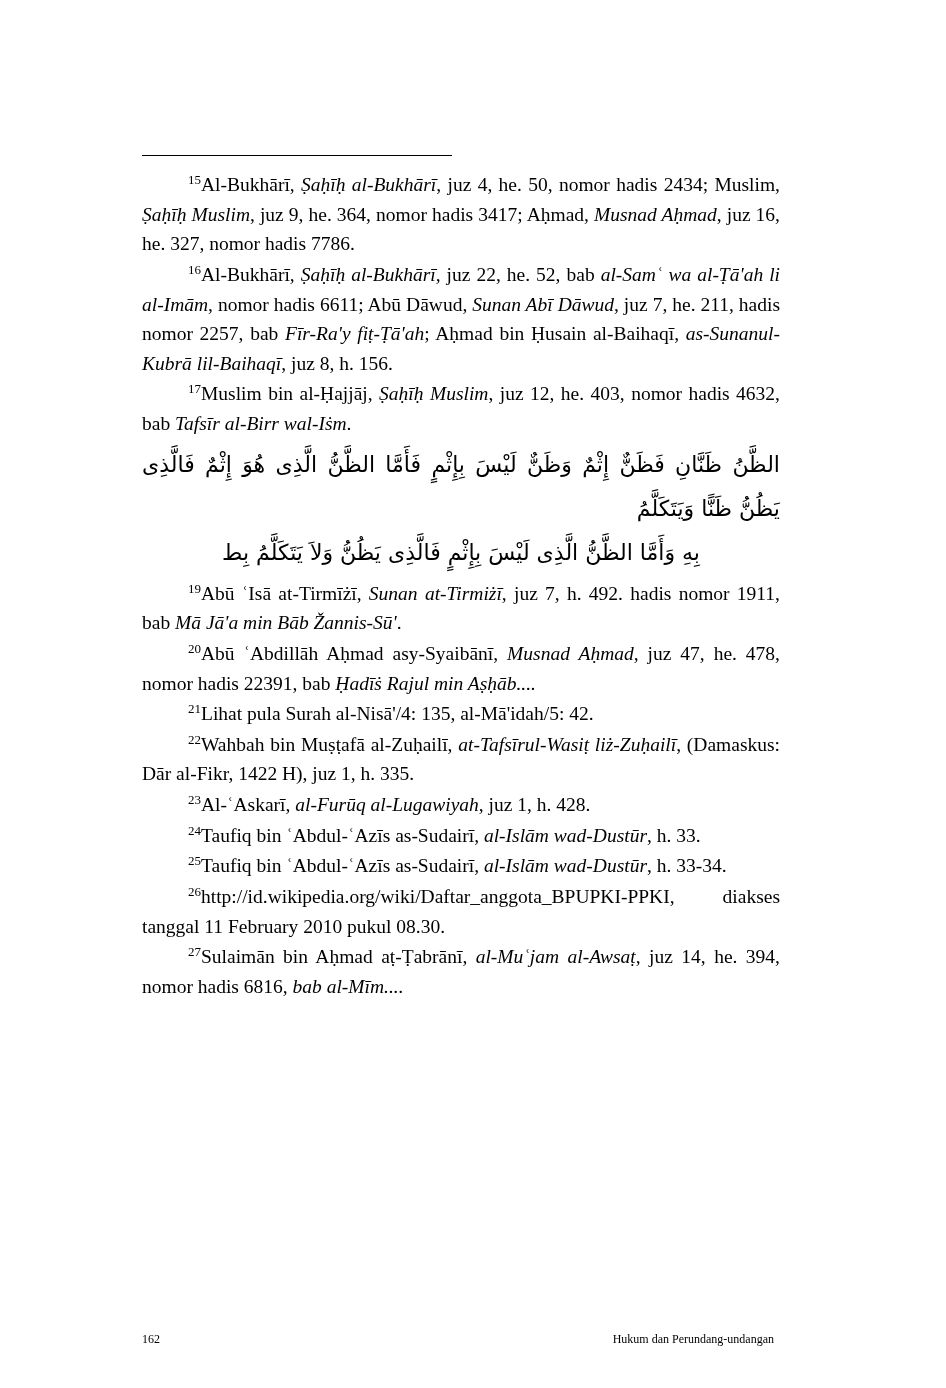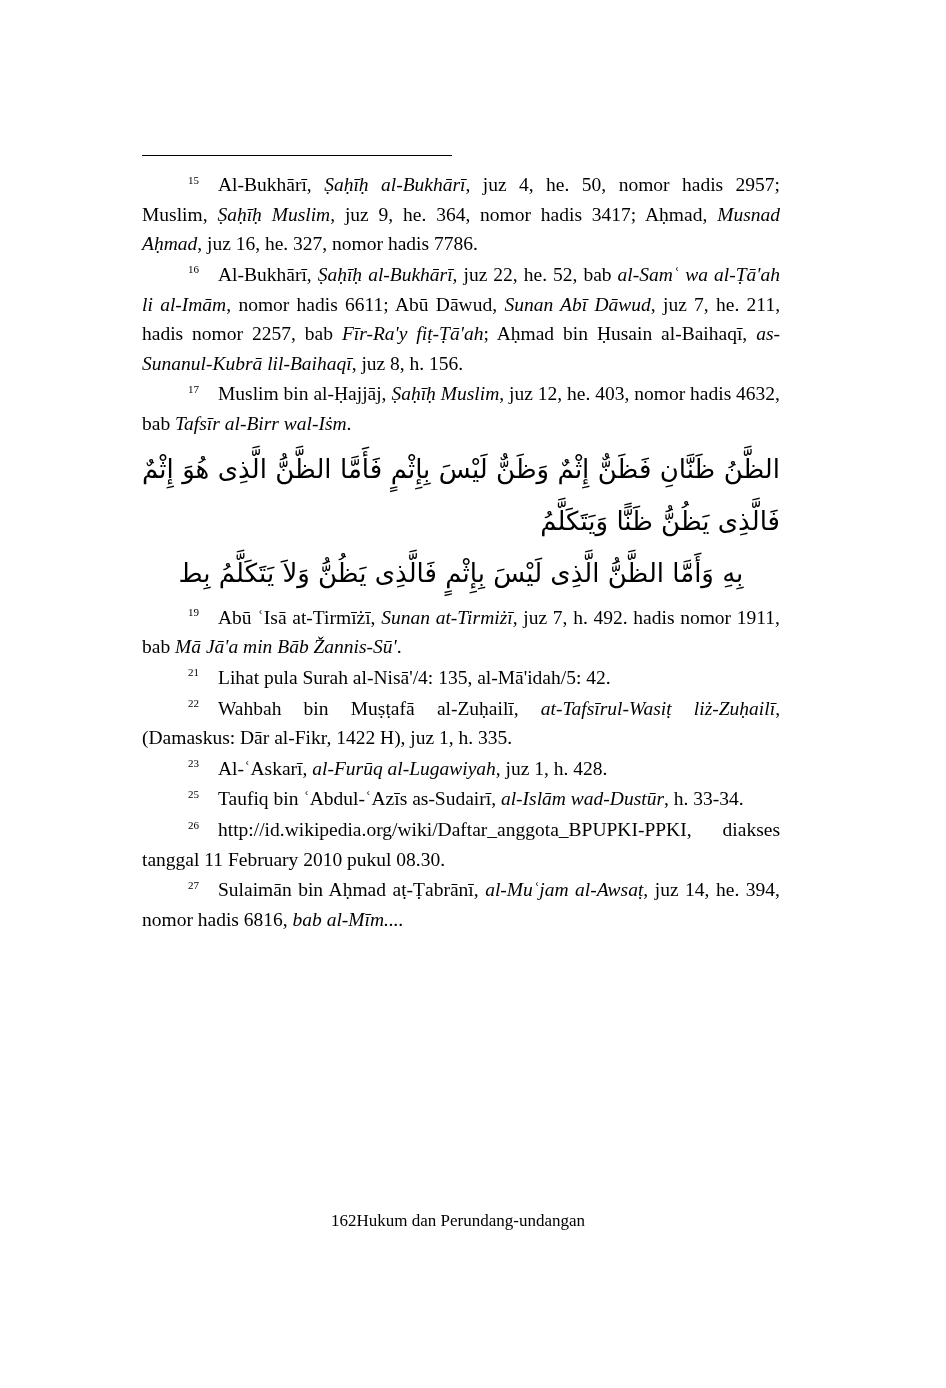--- a/index.html
+++ b/index.html
@@ -36,73 +36,75 @@
   .note {
     font-size: 19.5px;
     line-height: 1.52;
     text-align: justify;
     text-justify: inter-word;
     margin: 0 0 1px 0;
     text-indent: 46px;
     hyphens: none;
   }
   sup.num {
-    font-size: 11px;
+    font-size: 13px;
     vertical-align: super;
     line-height: 0;
-    margin-right: 19px;
+    margin-right: 0;
   }
   i, .it {
   }
   .arabic {
     direction: rtl;
     text-align: justify;
     font-family: "DejaVu Sans", sans-serif;
-    font-size: 26px;
+    font-size: 22px;
     line-height: 2.0;
     margin: 4px 0 4px 0;
     text-indent: 0;
   }
   .arabic .line2 {
     display: block;
     text-align: center;
   }
   .footer {
     position: absolute;
     left: 142px;
-    top: 1211px;
+    top: 1332px;
     width: 638px;
     display: flex;
-    justify-content: center;
+    justify-content: space-between;
     align-items: baseline;
-    font-size: 17px;
+    font-size: 12px;
   }
   .footer .page-num {
     font-family: "Liberation Serif", serif;
   }
   .footer .running-title {
     padding-right: 6px;
   }
 </style>
 </head>
 <body>
 
 <div class="page">
 
   <div class="content">
     <div class="rule"></div>
     <div id="notes">
-        <p class="note"><sup class="num">15</sup><span>Al-Bukhārī, </span><i>Ṣaḥīḥ al-Bukhārī</i><span>, juz 4, he. 50, nomor hadis 2957; Muslim, </span><i>Ṣaḥīḥ Muslim</i><span>, juz 9, he. 364, nomor hadis 3417; Aḥmad, </span><i>Musnad Aḥmad</i><span>, juz 16, he. 327, nomor hadis 7786.</span></p>
+        <p class="note"><sup class="num">15</sup><span>Al-Bukhārī, </span><i>Ṣaḥīḥ al-Bukhārī</i><span>, juz 4, he. 50, nomor hadis 2434; Muslim, </span><i>Ṣaḥīḥ Muslim</i><span>, juz 9, he. 364, nomor hadis 3417; Aḥmad, </span><i>Musnad Aḥmad</i><span>, juz 16, he. 327, nomor hadis 7786.</span></p>
         <p class="note"><sup class="num">16</sup><span>Al-Bukhārī, </span><i>Ṣaḥīḥ al-Bukhārī,</i><span> juz 22, he. 52, bab </span><i>al-Samʿ wa al-Ṭā'ah li al-Imām</i><span>, nomor hadis 6611; Abū Dāwud, </span><i>Sunan Abī Dāwud</i><span>, juz 7, he. 211, hadis nomor 2257, bab </span><i>Fīr-Ra'y fiṭ-Ṭā'ah</i><span>; Aḥmad bin Ḥusain al-Baihaqī, </span><i>as-Sunanul-Kubrā lil-Baihaqī</i><span>, juz 8, h. 156.</span></p>
         <p class="note"><sup class="num">17</sup><span>Muslim bin al-Ḥajjāj, </span><i>Ṣaḥīḥ Muslim</i><span>, juz 12, he. 403, nomor hadis 4632, bab </span><i>Tafsīr al-Birr wal-Iṡm</i><span>.</span></p>
         <div class="arabic"><span>الظَّنُ ظَنَّانِ فَظَنٌّ إِثْمٌ وَظَنٌّ لَيْسَ بِإِثْمٍ فَأَمَّا الظَّنُّ الَّذِى هُوَ إِثْمٌ فَالَّذِى يَظُنُّ ظَنًّا وَيَتَكَلَّمُ</span> <span class="line2">بِهِ وَأَمَّا الظَّنُّ الَّذِى لَيْسَ بِإِثْمٍ فَالَّذِى يَظُنُّ وَلاَ يَتَكَلَّمُ بِط</span></div>
         <p class="note"><sup class="num">19</sup><span>Abū ʿIsā at-Tirmīżī, </span><i>Sunan at-Tirmiżī</i><span>, juz 7, h. 492. hadis nomor 1911, bab </span><i>Mā Jā'a min Bāb Žannis-Sū'</i><span>.</span></p>
+        <p class="note"><sup class="num">20</sup><span>Abū ʿAbdillāh Aḥmad asy-Syaibānī, </span><i>Musnad Aḥmad</i><span>, juz 47, he. 478, nomor hadis 22391, bab </span><i>Ḥadīṡ Rajul min Aṣḥāb....</i></p>
         <p class="note"><sup class="num">21</sup><span>Lihat pula Surah al-Nisā'/4: 135, al-Mā'idah/5: 42.</span></p>
         <p class="note"><sup class="num">22</sup><span>Wahbah bin Muṣṭafā al-Zuḥailī, </span><i>at-Tafsīrul-Wasiṭ liż-Zuḥailī</i><span>, (Damaskus: Dār al-Fikr, 1422 H), juz 1, h. 335.</span></p>
         <p class="note"><sup class="num">23</sup><span>Al-ʿAskarī, </span><i>al-Furūq al-Lugawiyah</i><span>, juz 1, h. 428.</span></p>
+        <p class="note"><sup class="num">24</sup><span>Taufiq bin ʿAbdul-ʿAzīs as-Sudairī, </span><i>al-Islām wad-Dustūr</i><span>, h. 33.</span></p>
         <p class="note"><sup class="num">25</sup><span>Taufiq bin ʿAbdul-ʿAzīs as-Sudairī, </span><i>al-Islām wad-Dustūr</i><span>, h. 33-34.</span></p>
         <p class="note"><sup class="num">26</sup><span>http://id.wikipedia.org/wiki/Daftar_anggota_BPUPKI-PPKI, diakses tanggal 11 February 2010 pukul 08.30.</span></p>
         <p class="note"><sup class="num">27</sup><span>Sulaimān bin Aḥmad aṭ-Ṭabrānī, </span><i>al-Muʿjam al-Awsaṭ</i><span>, juz 14, he. 394, nomor hadis 6816, </span><i>bab al-Mīm....</i></p>
       </div>
   </div>
 
   <div class="footer">
     <div class="page-num">162</div>
     <div class="running-title">Hukum dan Perundang-undangan</div>
   </div>

